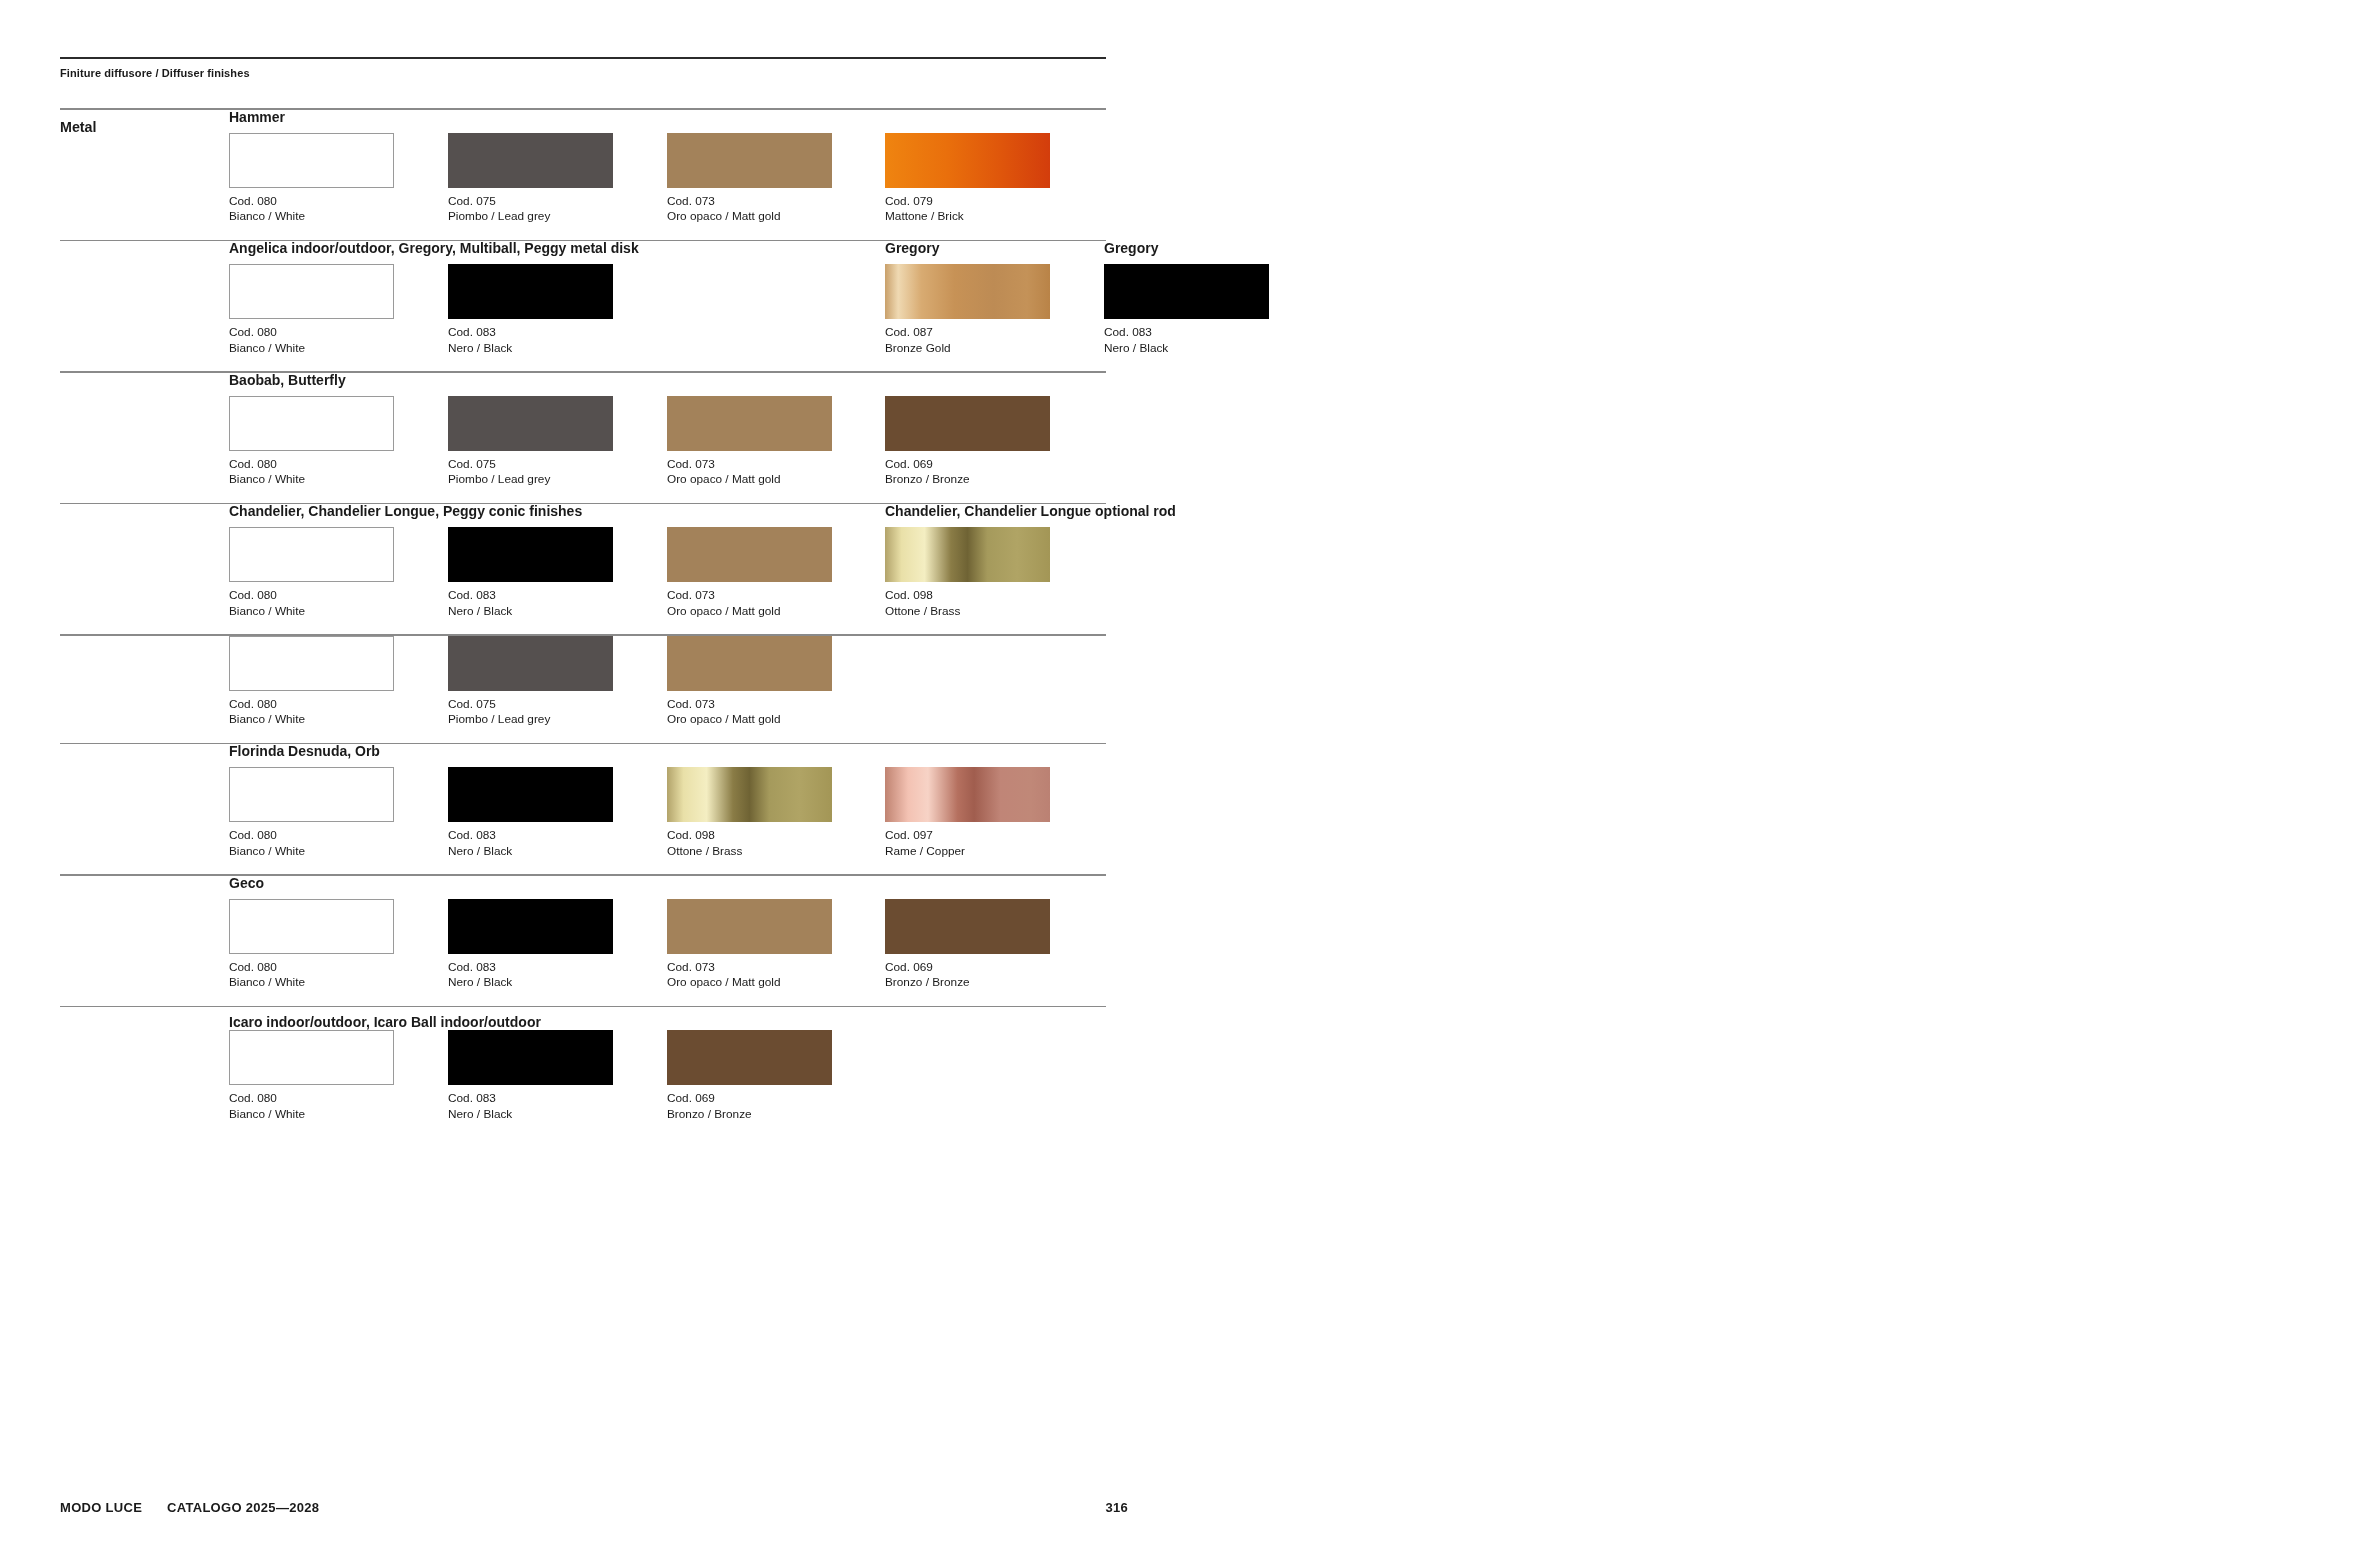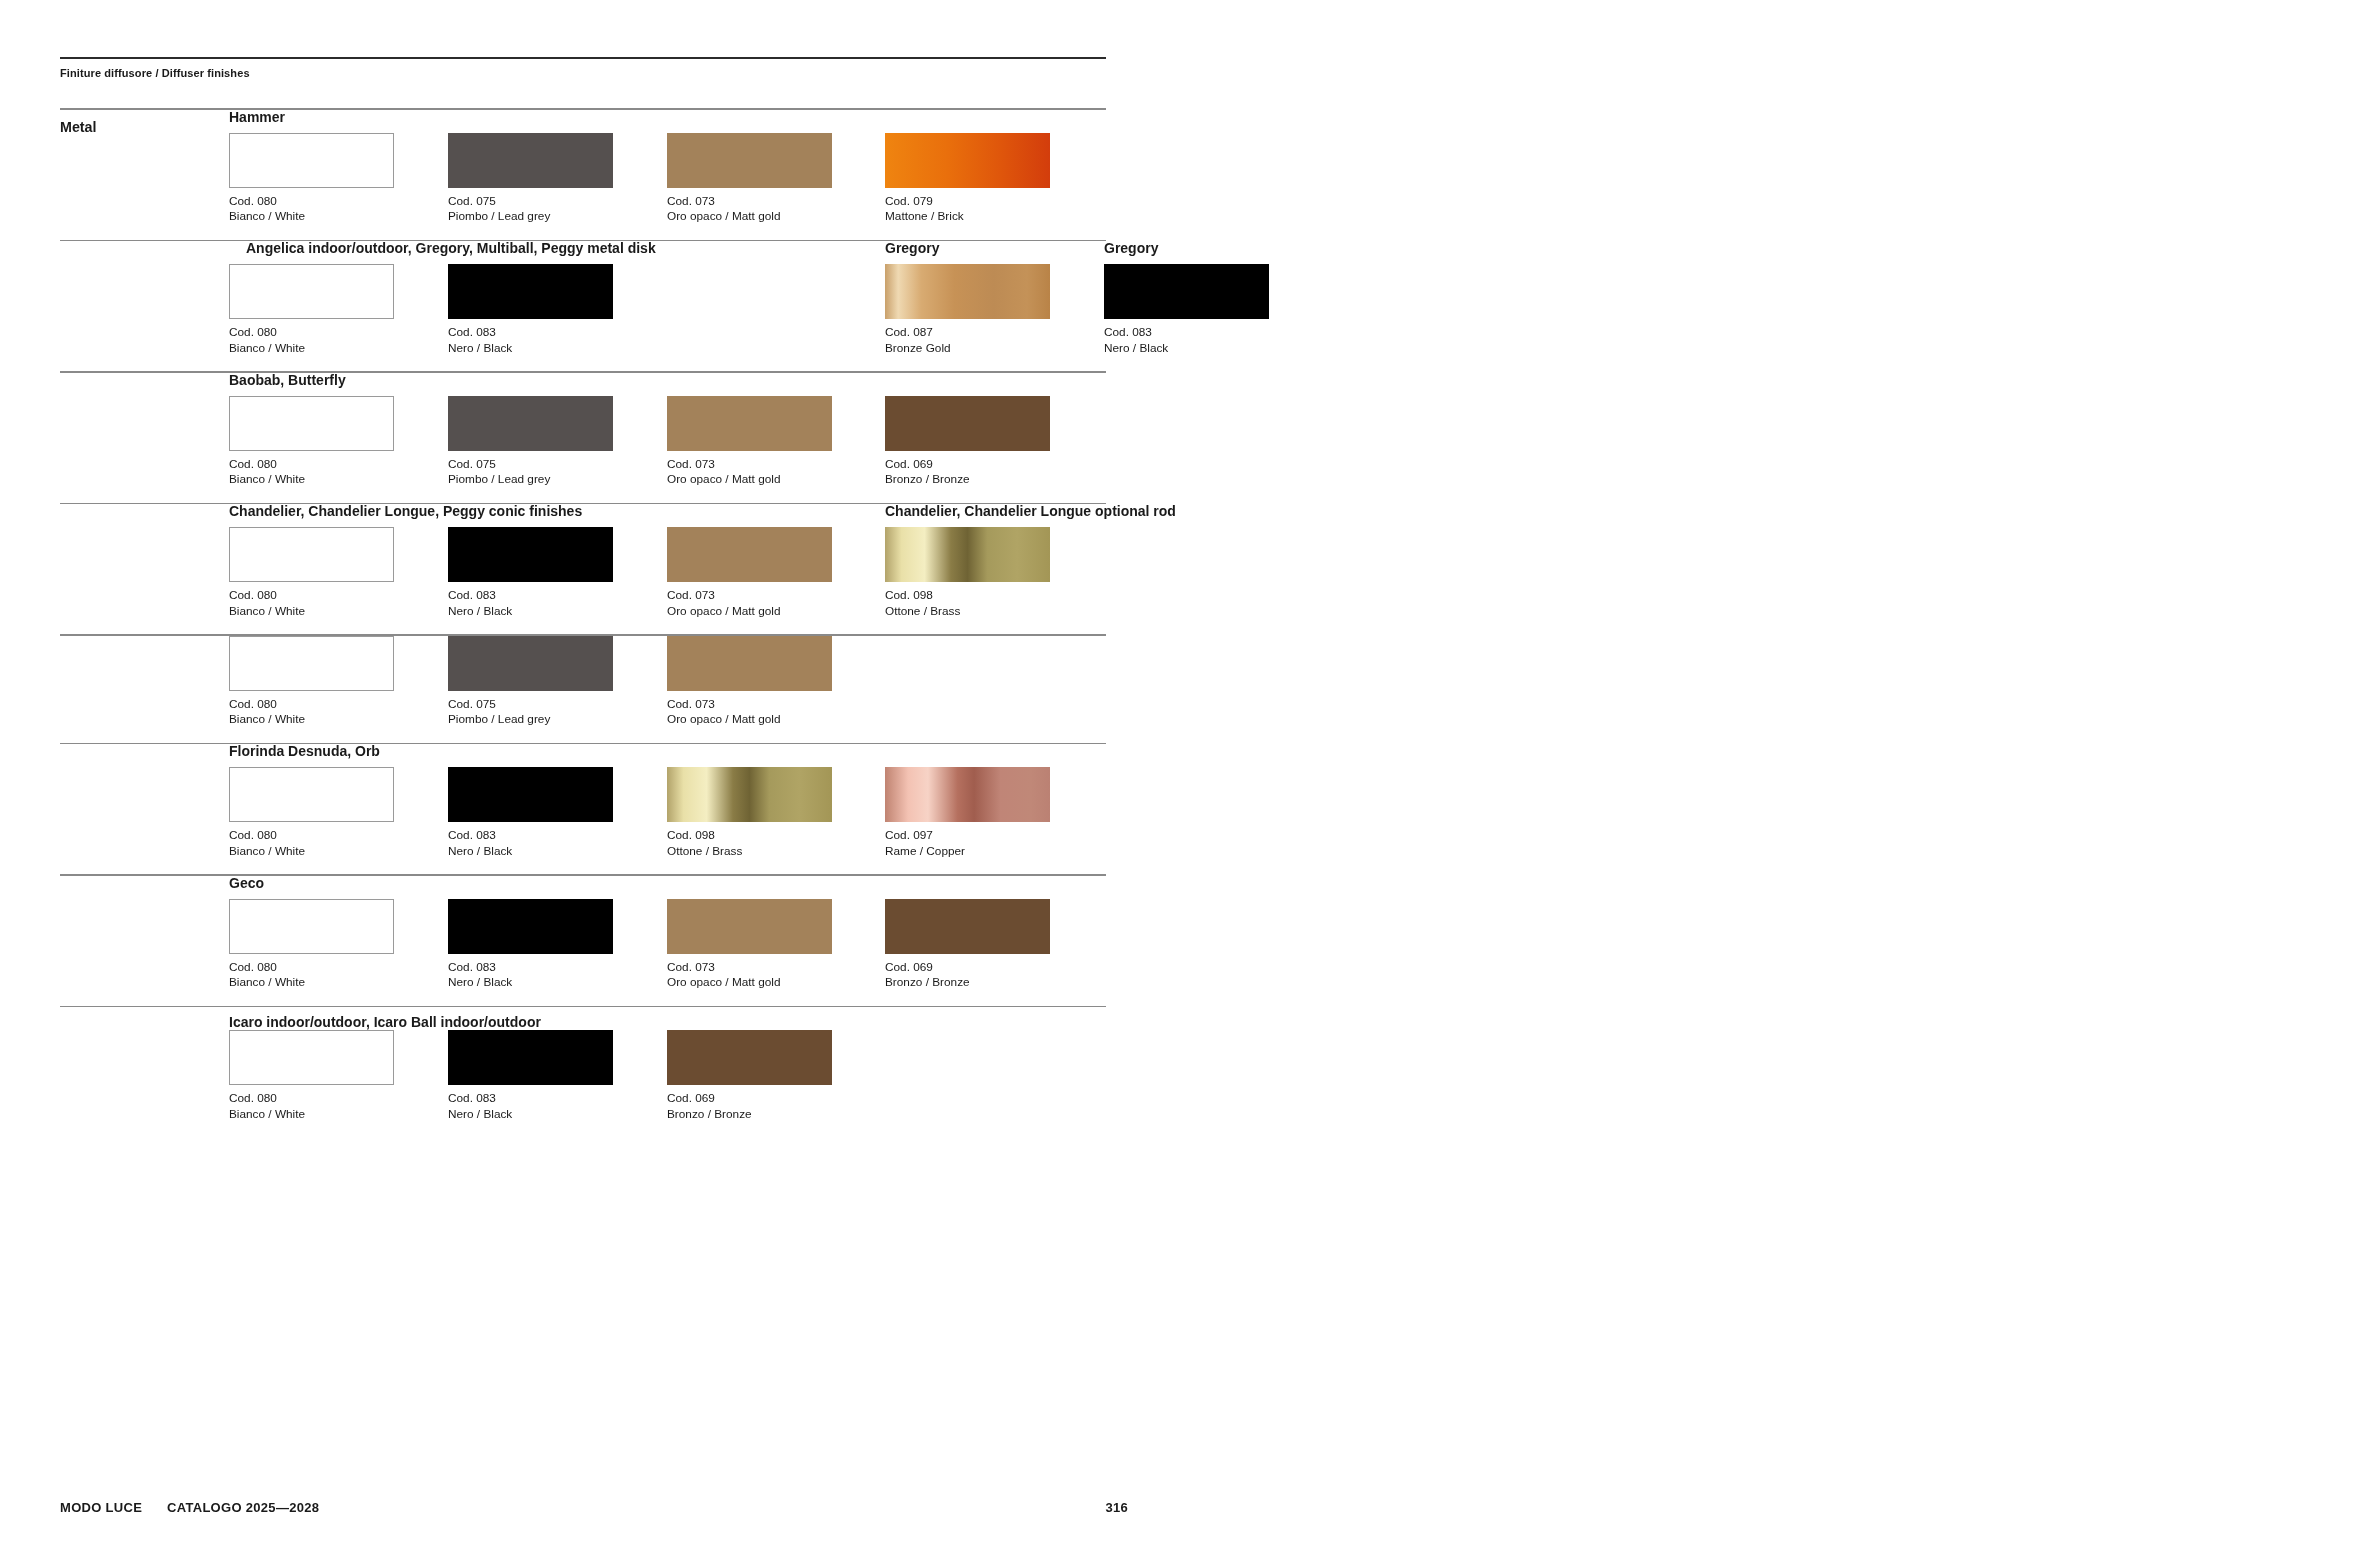--- a/index.html
+++ b/index.html
@@ -107,21 +107,21 @@
                 </div>
               </div>
             </div>
           </div>
           <div class="band">
             <div class="band-rule"></div>
             <div class="band-row">
               <div class="matcol"></div>
               <div class="groups">
                 <div class="grouphead-row">
-                  <div class="grouphead" style="left: 0px; margin-left: 17px;">Angelica indoor/outdoor, Gregory, Multiball, Peggy metal disk</div>
+                  <div class="grouphead" style="left: 0px;">Angelica indoor/outdoor, Gregory, Multiball, Peggy metal disk</div>
                   <div class="grouphead" style="left: 656px;">Gregory</div>
                   <div class="grouphead" style="left: 875px;">Gregory</div>
                 </div>
                 <div class="swatch-row" style="height: 107px;">
                   <div class="cell" style="left: 0px;">
                     <div class="sw f-white"></div>
                     <div class="cap">Cod. 080
 Bianco / White</div>
                   </div>
                   <div class="cell" style="left: 219px;">

